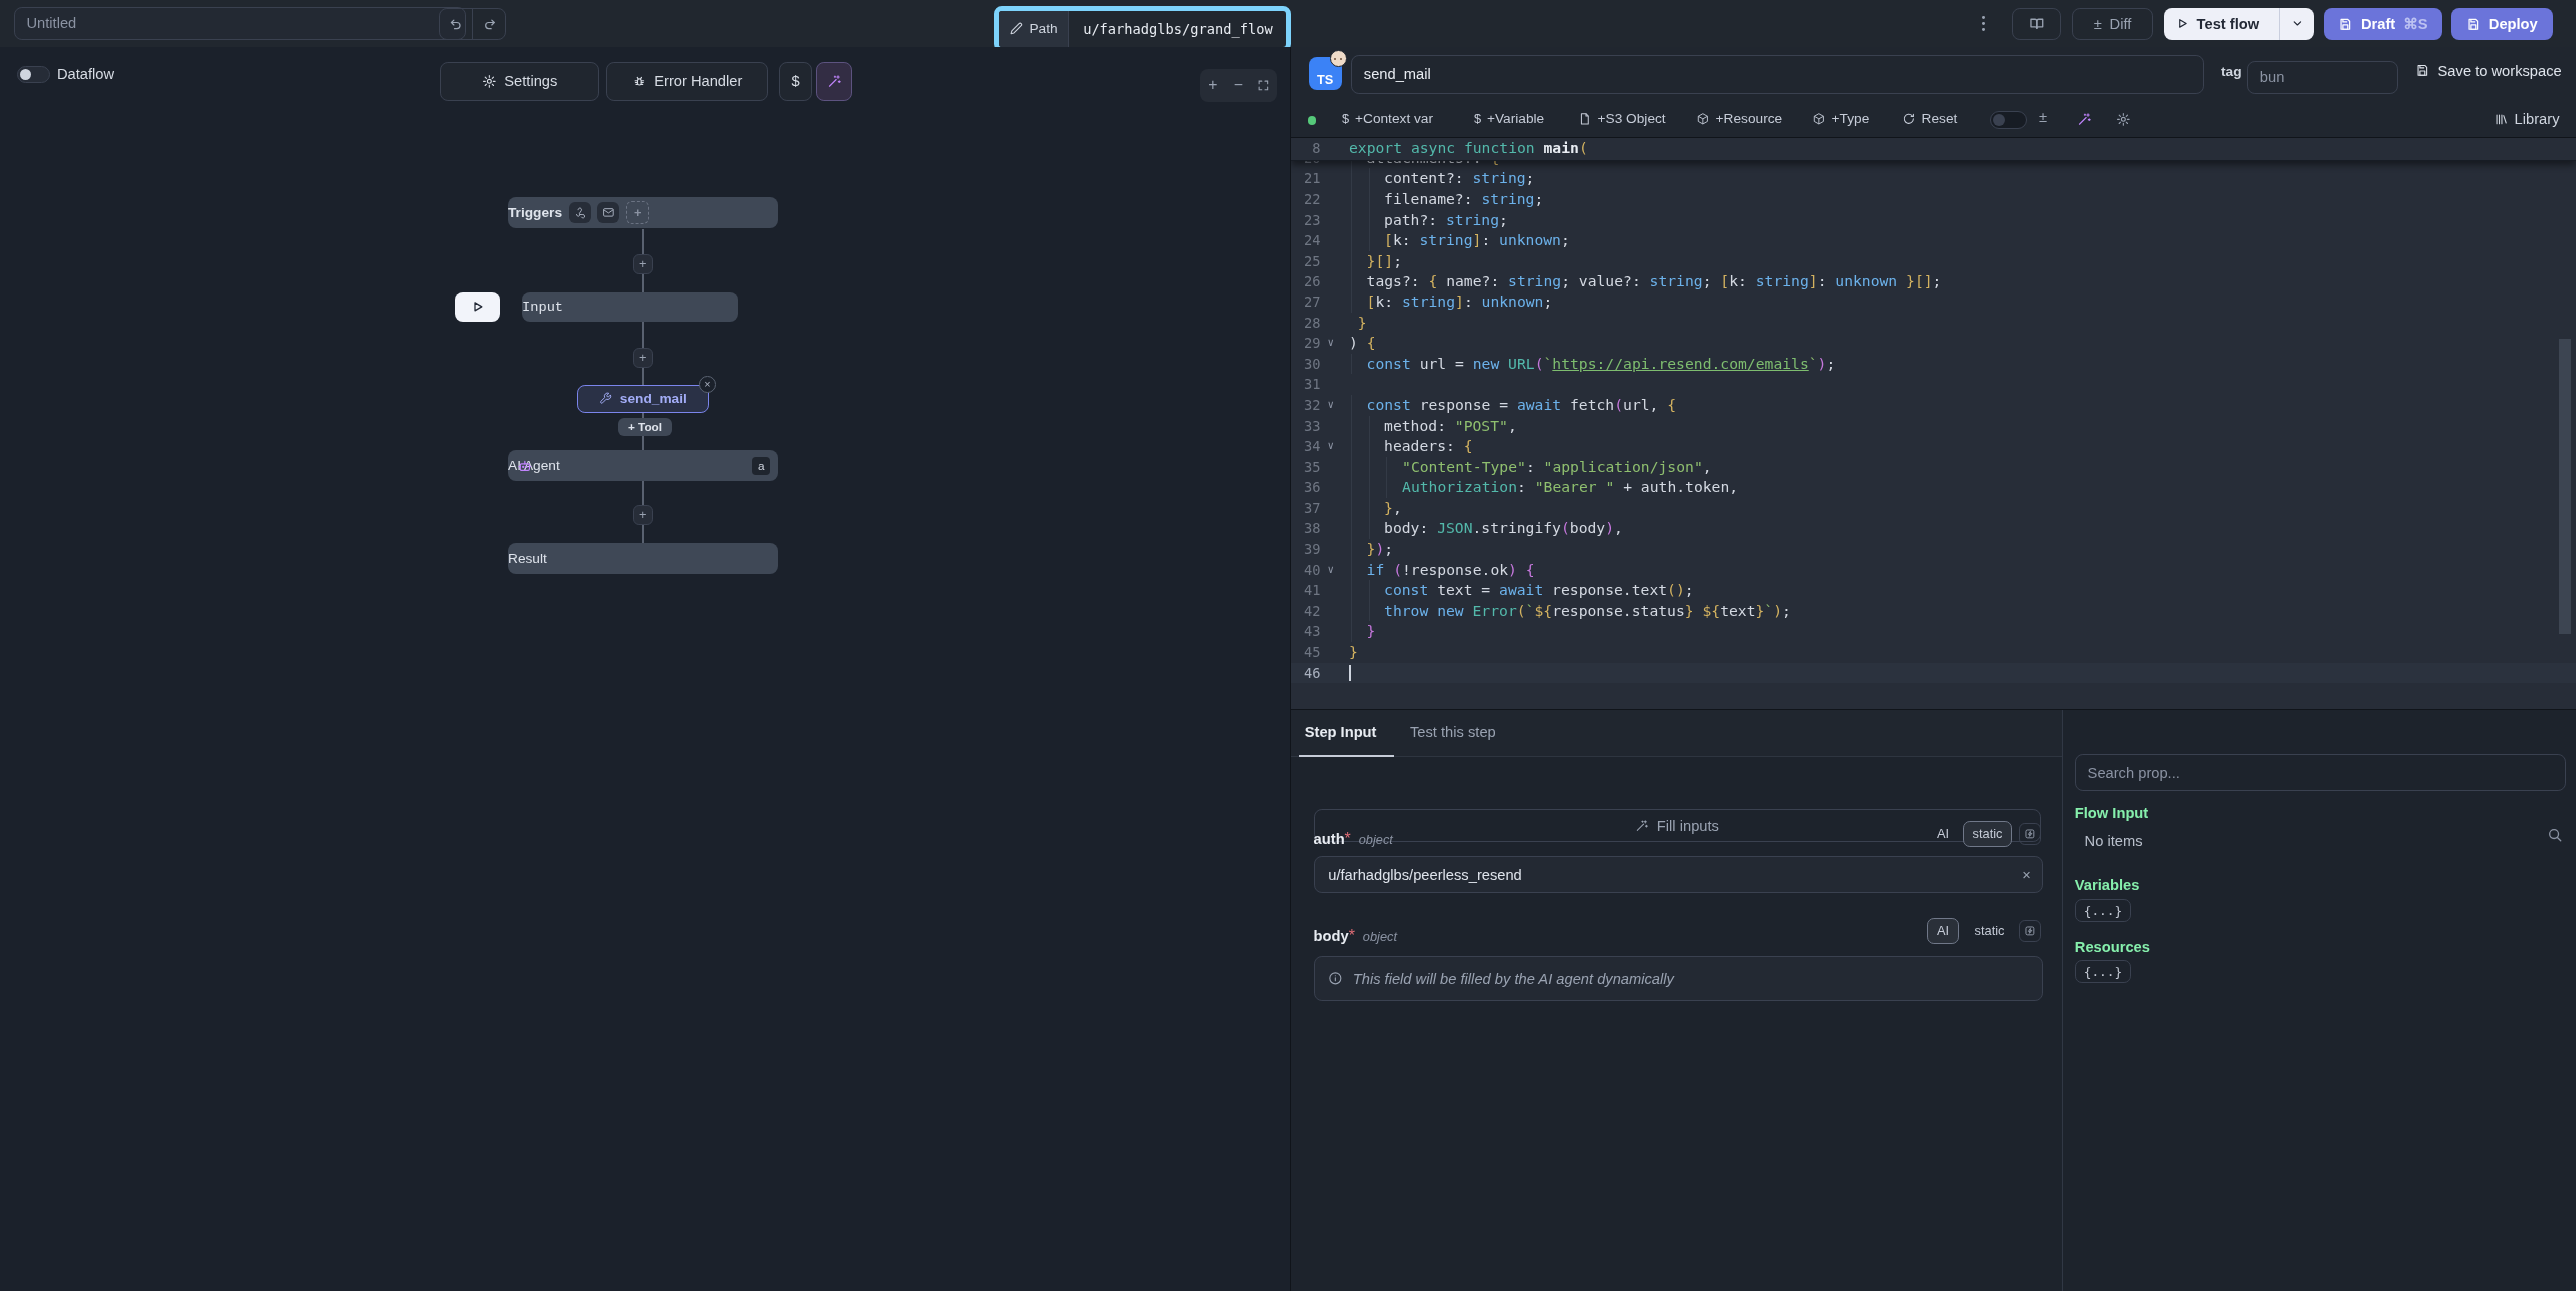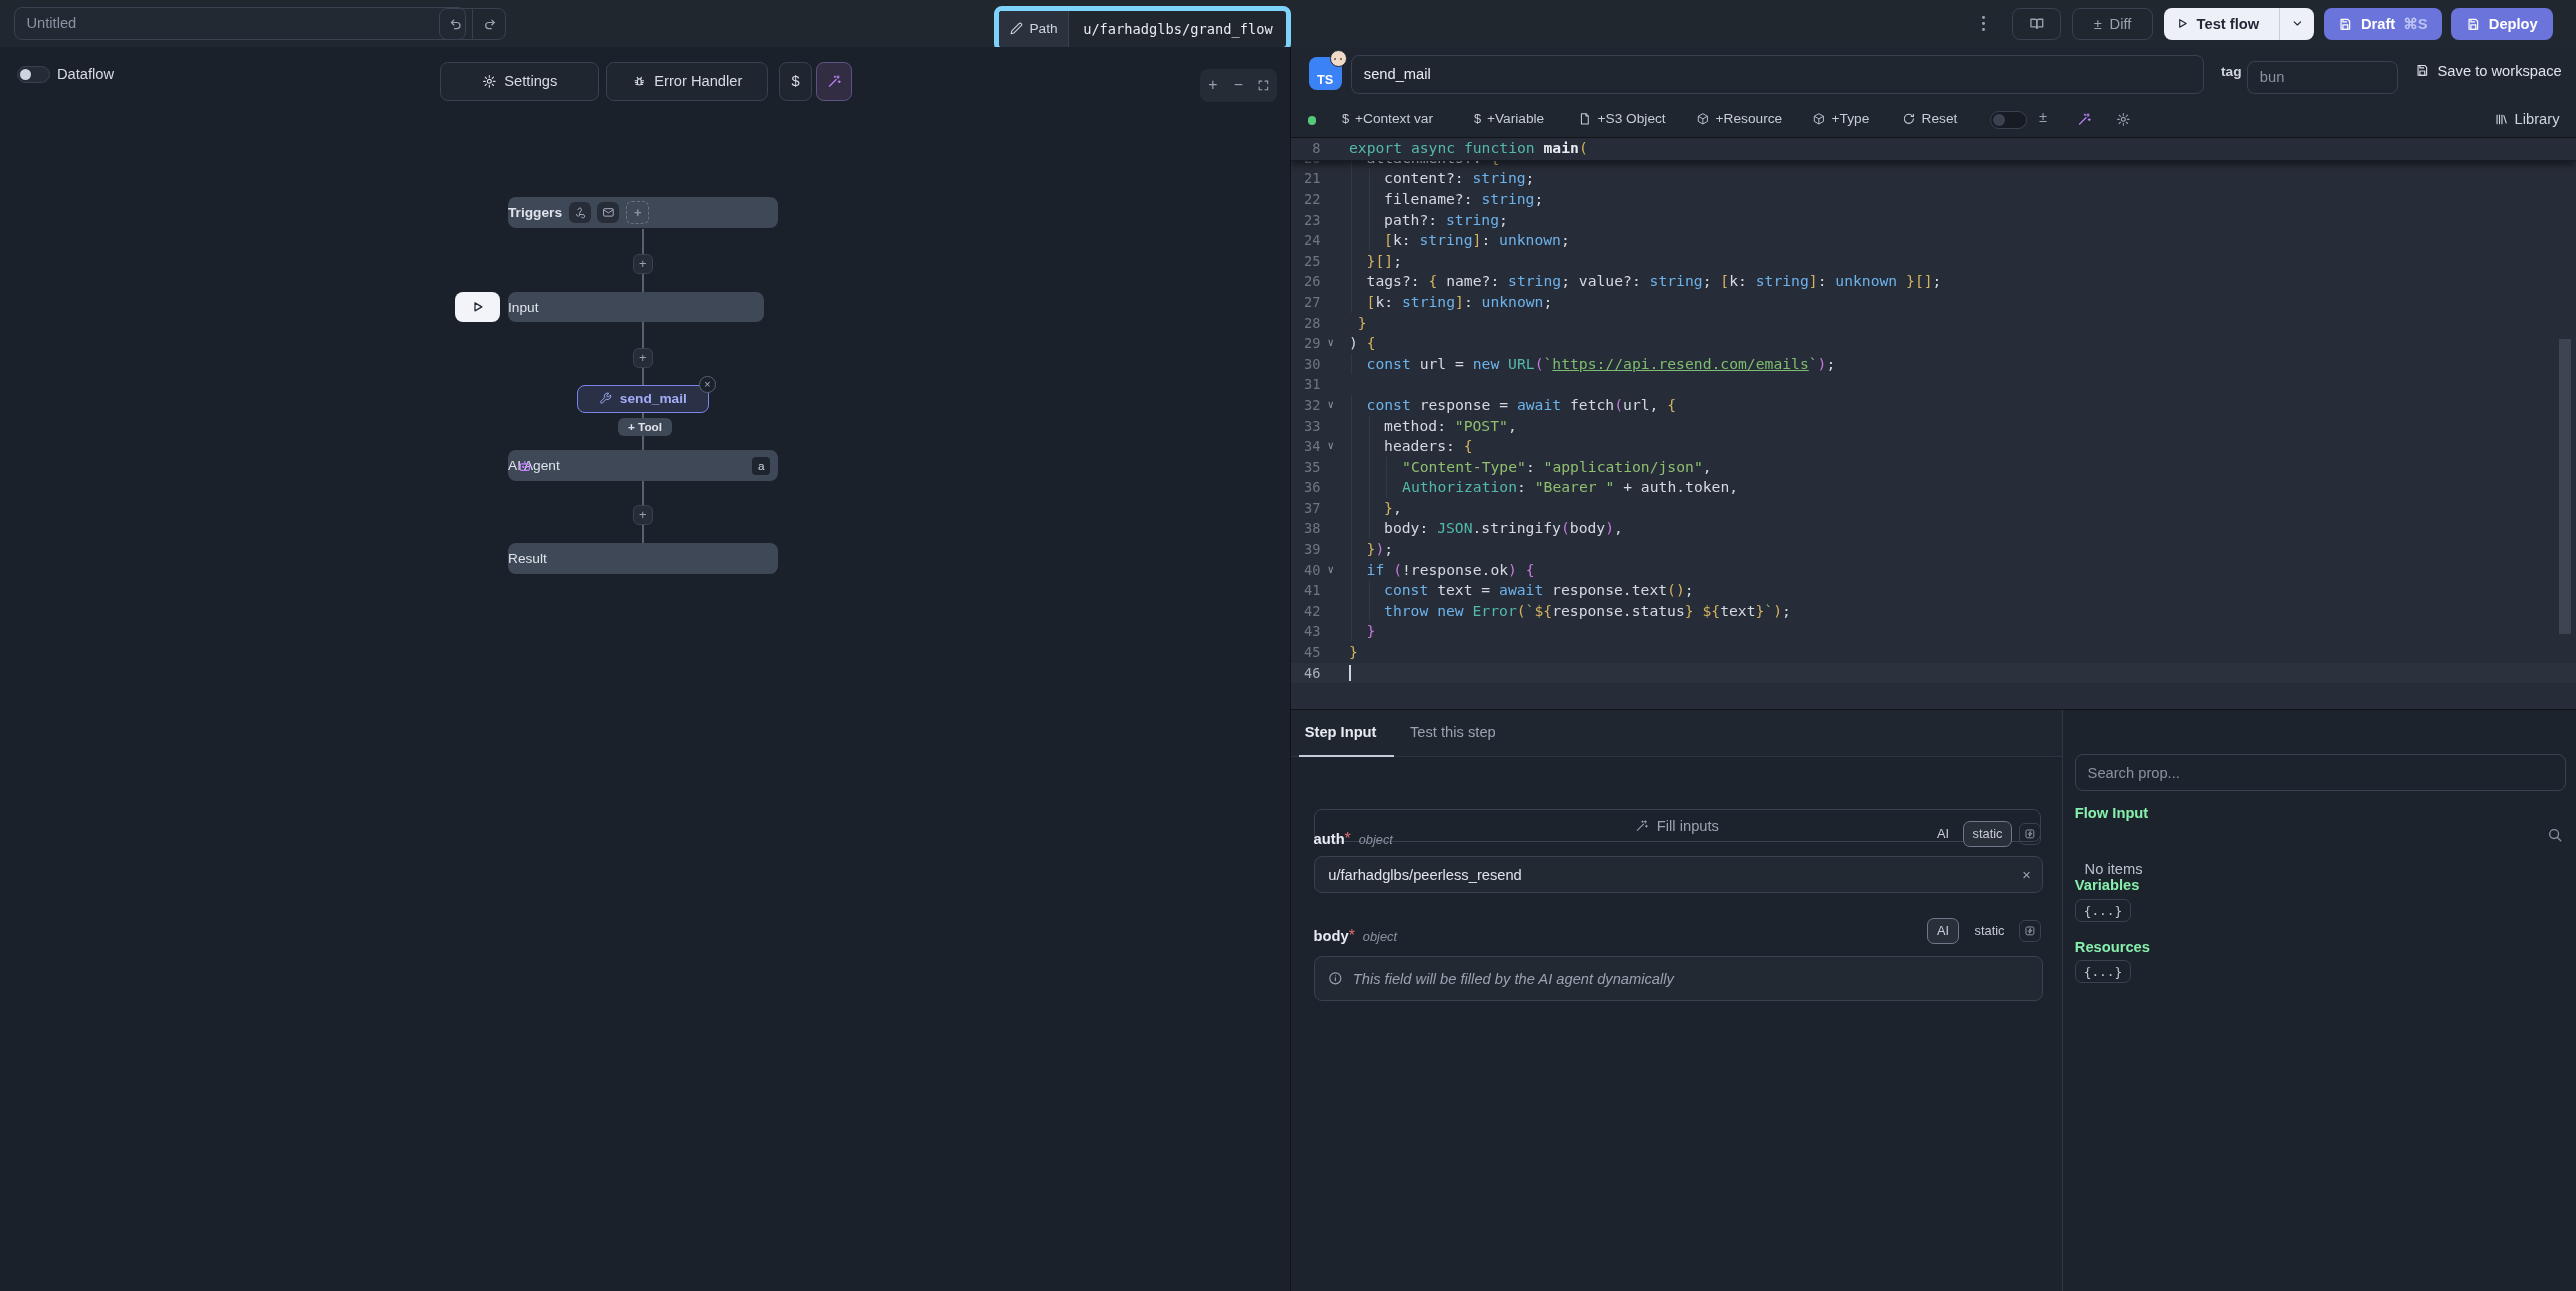--- a/index.html
+++ b/index.html
@@ -227,21 +227,21 @@
 
     <div class="plusbtn abs" style="left:633px;top:207px;">
         <span>+</span>
       </div>
 
     <div id="play-btn" class="abs" style="left:455px;top:245px;width:45px;height:30px;">
       <svg width="13.7" height="13.7" viewBox="0 0 24 24" fill="none" stroke="currentColor" stroke-width="2.2" stroke-linejoin="round">
           <path d="M7 5v14l12-7z"></path>
         </svg>
     </div>
-    <div class="node abs" style="left:508px;top:245px;width:256px;height:30px;">
+    <div class="node abs" style="left:522px;top:245px;width:216px;height:30px;font-family:Liberation Mono, monospace;">
       <span>Input</span>
     </div>
 
     <div class="plusbtn abs" style="left:633px;top:301px;">
         <span>+</span>
       </div>
 
     <div id="node-send" class="abs" style="left:577px;top:338px;width:132px;height:27.5px;">
       <svg width="12.8" height="12.8" viewBox="0 0 24 24" fill="none" stroke="currentColor" stroke-width="1.8" stroke-linejoin="round">
           <path d="M14.7 6.3a1 1 0 0 0 0 1.4l1.6 1.6a1 1 0 0 0 1.4 0l3.77-3.77a6 6 0 0 1-7.94 7.94l-6.91 6.91a2.12 2.12 0 0 1-3-3l6.91-6.91a6 6 0 0 1 7.94-7.94l-3.76 3.76z"></path>
@@ -585,21 +585,21 @@
             <circle cx="12" cy="12" r="9"></circle>
             <path d="M12 11v5M12 7.8h.01"></path>
           </svg>
         <span>This field will be filled by the AI agent dynamically</span>
       </div>
     </div>
 
     <div id="props" class="abs">
       <input class="tb-input abs" style="left: 11.8px; top: 44px; width: 491px; height: 37px; background: transparent;" placeholder="Search prop...">
       <div class="props-h abs" style="left:11.8px;top:95px;">Flow Input</div>
-      <div class="abs" style="left:21.6px;top:123px;font-size:14.7px;color:#b9c0cc;margin-top:28px;">No items</div>
+      <div class="abs" style="left:21.6px;top:123px;font-size:14.7px;color:#b9c0cc;">No items</div>
       <div class="abs" style="left:483px;top:116px;color:#8b93a3;">
         <svg width="17.7" height="17.7" viewBox="0 0 24 24" fill="none" stroke="currentColor" stroke-width="1.8" stroke-linecap="round">
             <circle cx="11" cy="11" r="6"></circle>
             <path d="M20 20l-4.5-4.5"></path>
           </svg>
       </div>
       <div class="props-h abs" style="left:11.8px;top:167px;">Variables</div>
       <div class="pill abs" style="left:11.8px;top:189px;">{...}</div>
       <div class="props-h abs" style="left:11.8px;top:229px;">Resources</div>
       <div class="pill abs" style="left:11.8px;top:250px;">{...}</div>

